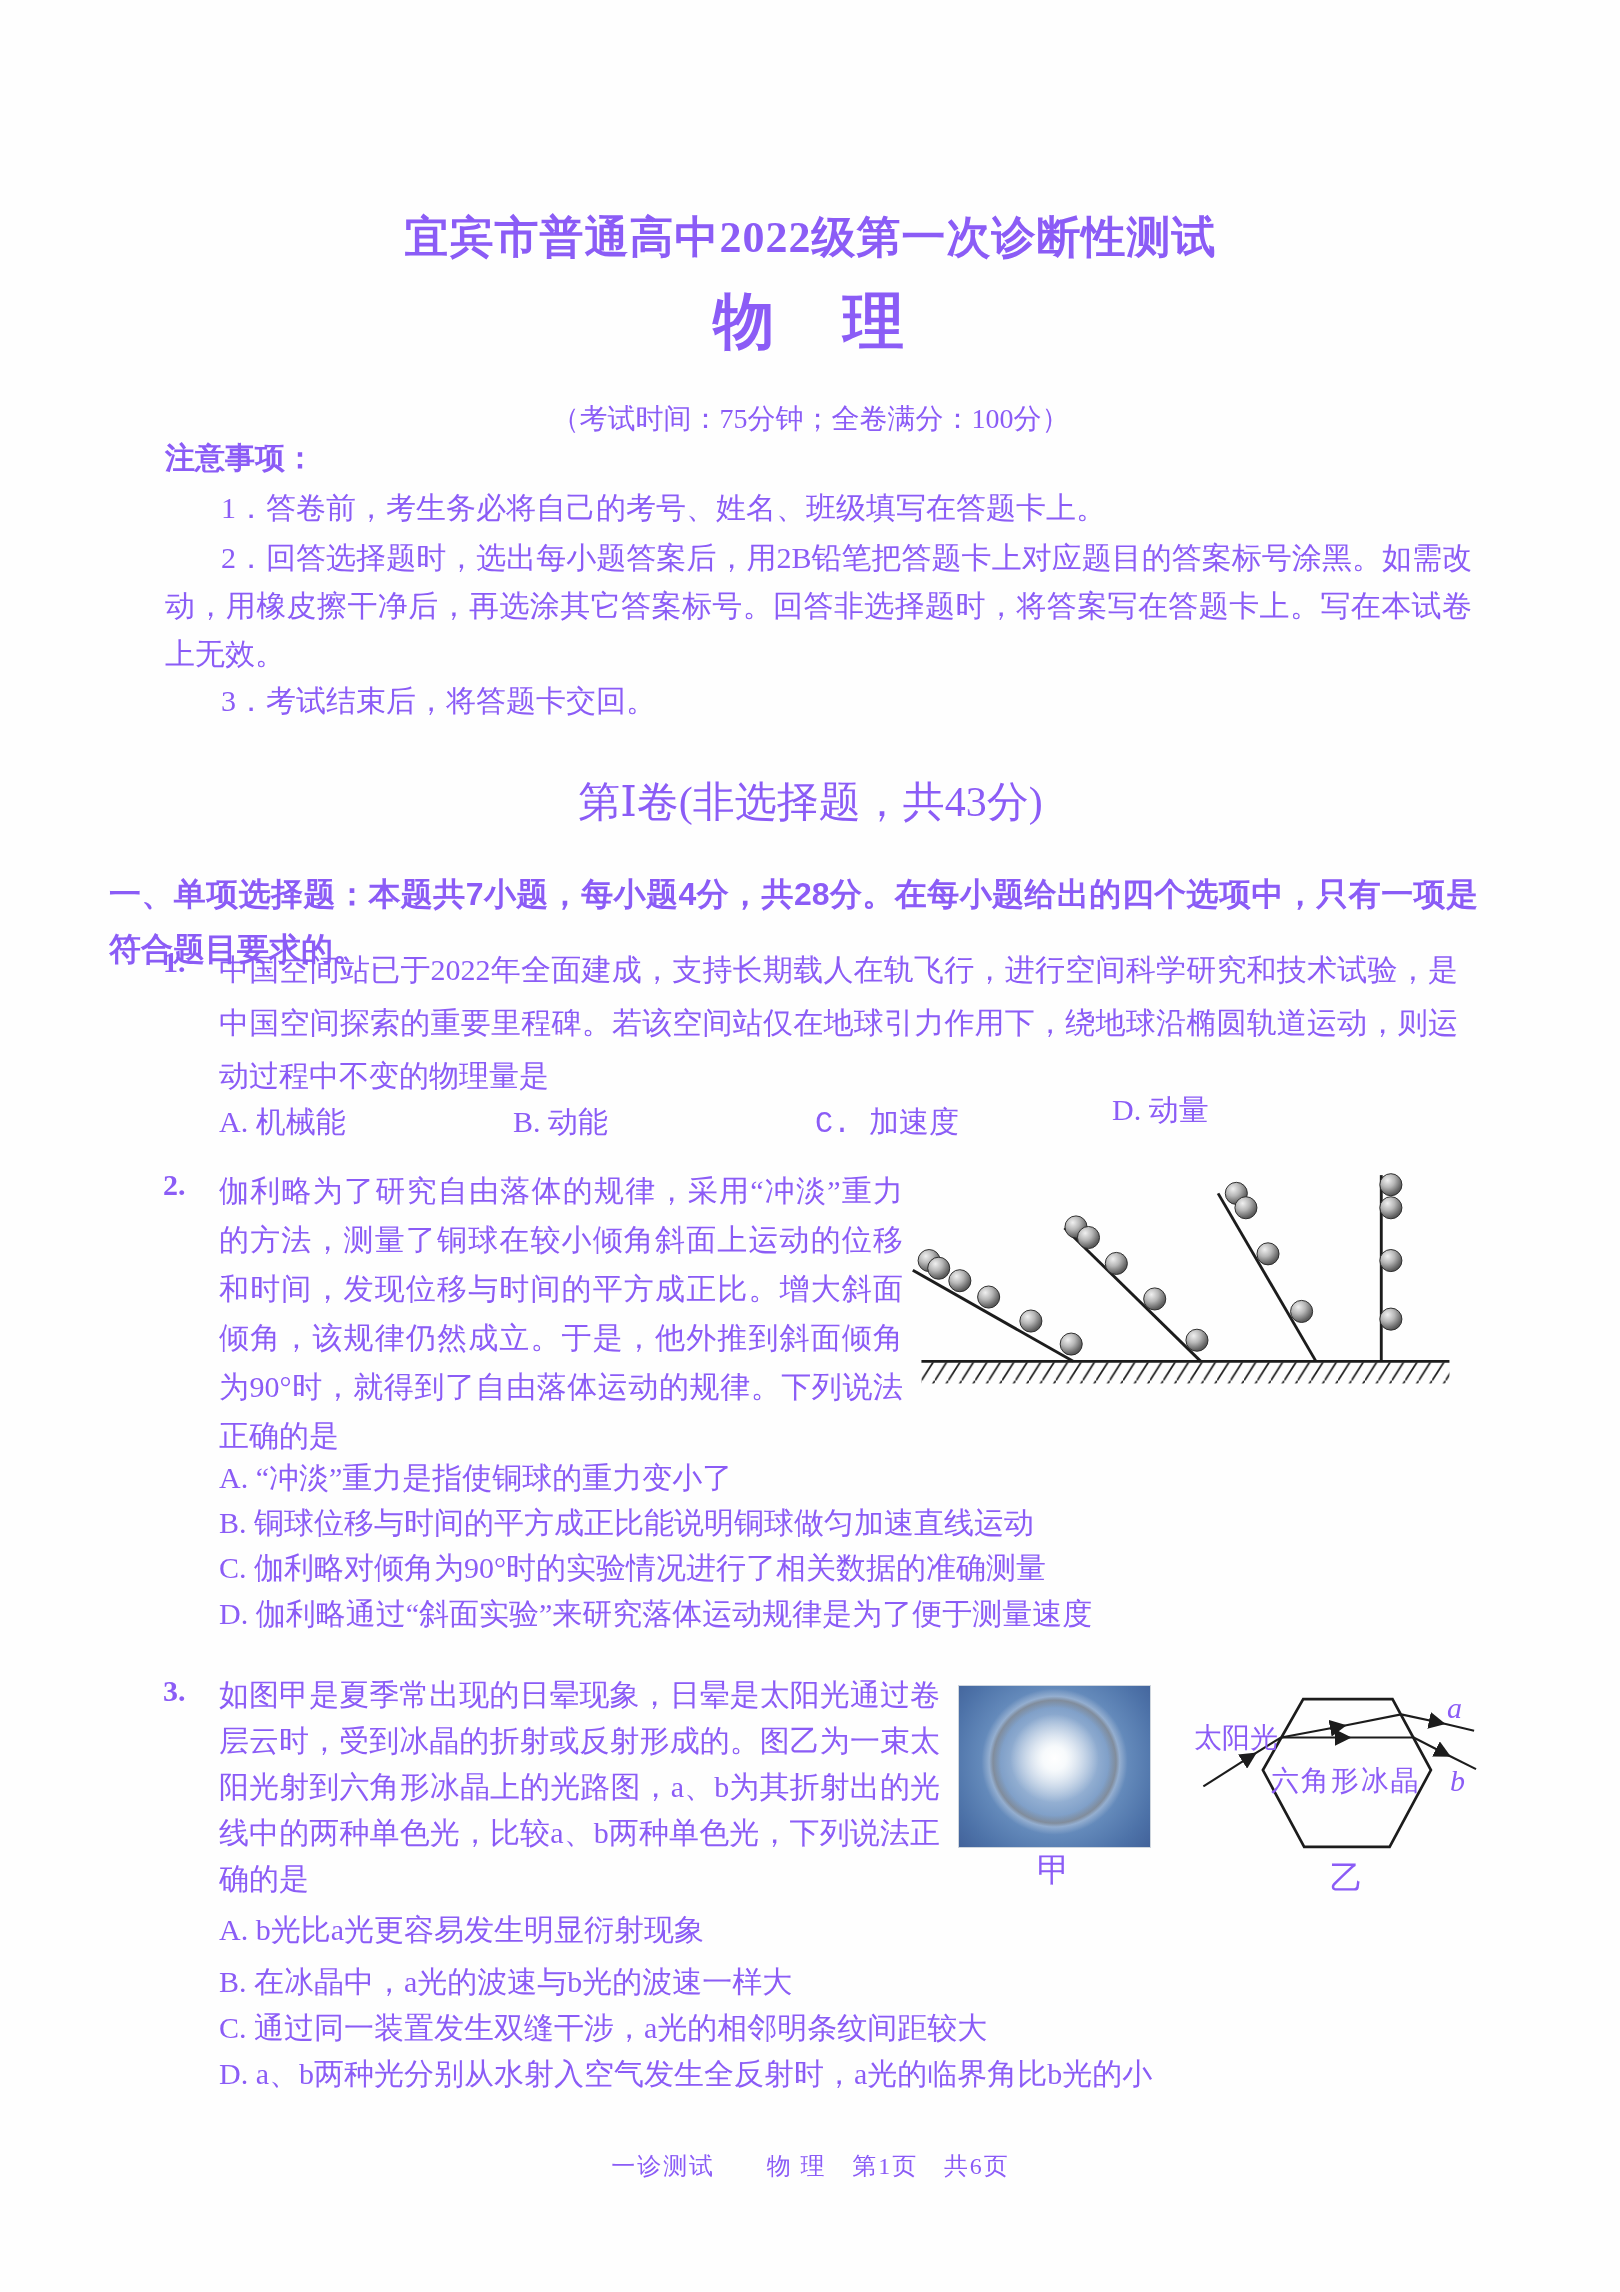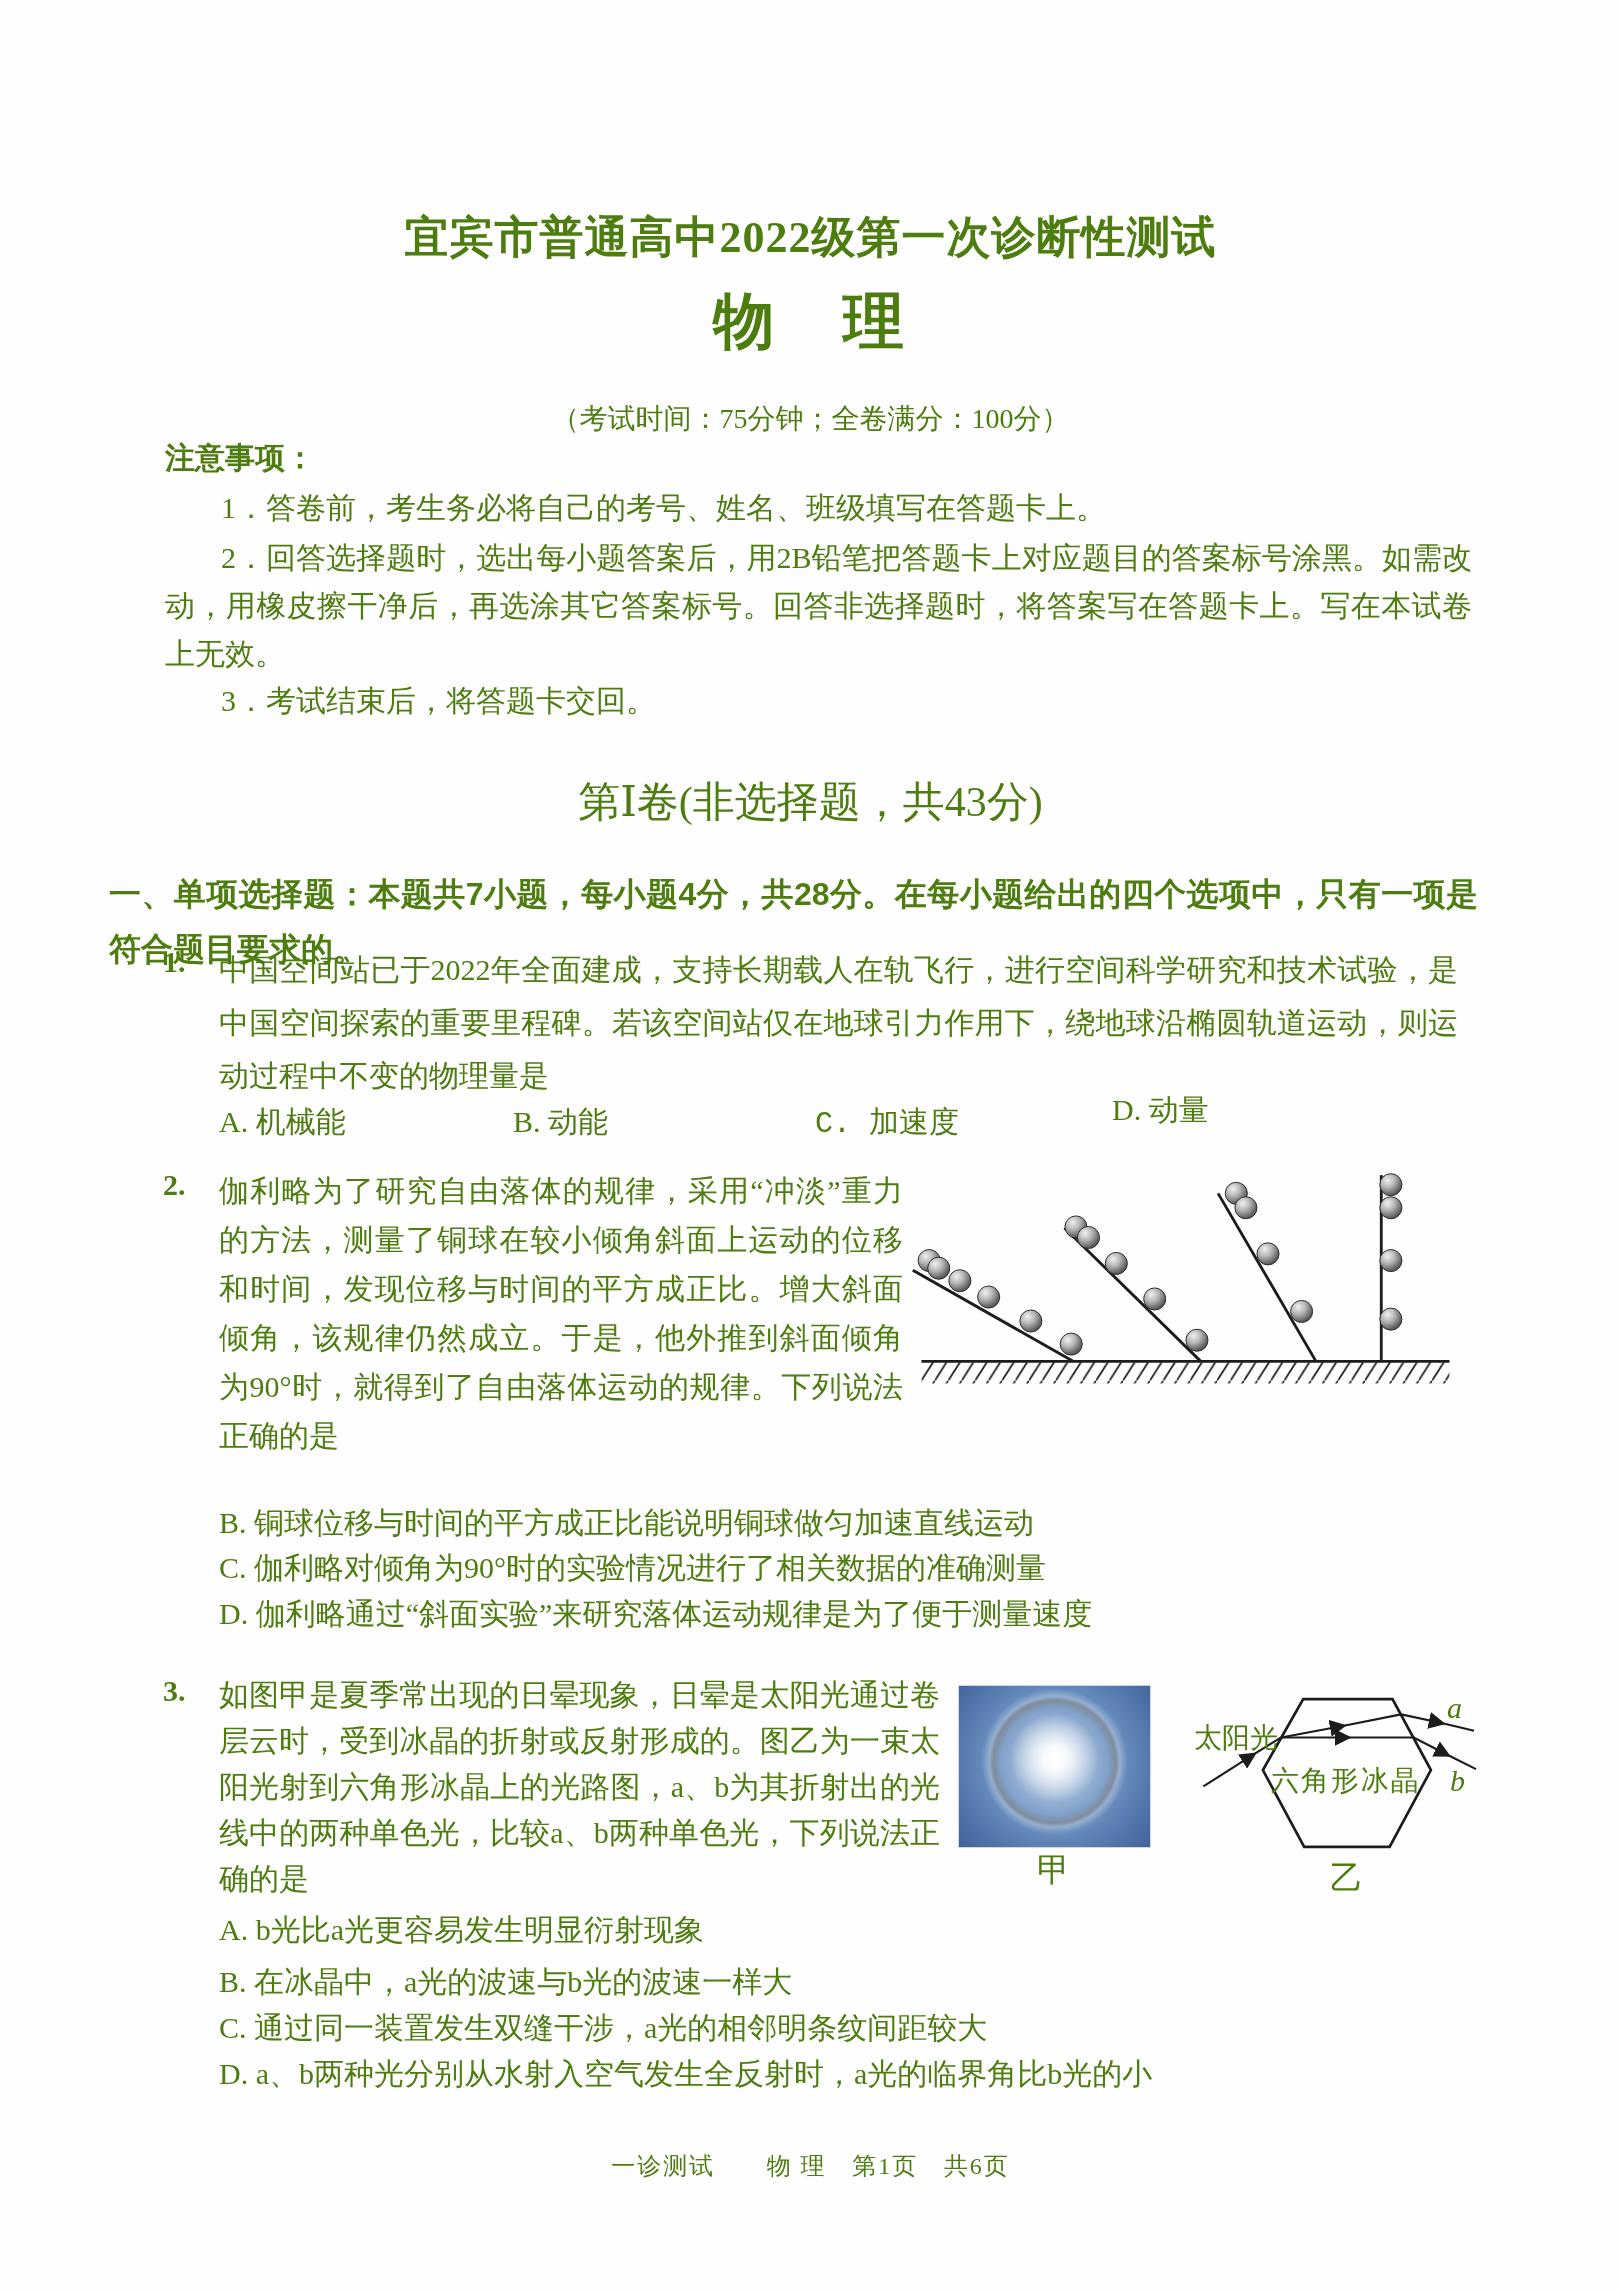--- a/index.html
+++ b/index.html
@@ -1,18 +1,18 @@
 <!DOCTYPE html>
 <html><head>
 <meta charset="utf-8">
 <style>
   html,body{margin:0;padding:0;background:#9a9a9a;}
   .page{
     position:relative;width:1621px;height:2292px;margin:0 auto;
-    background:#fefefe;color:#4d7c0f;
+    background:#fefefe;color:#8b5cf6;
     font-family:"Liberation Serif","DejaVu Serif",serif;
     overflow:hidden;
   }
   .abs{position:absolute;}
   .centered{left:0;width:1621px;text-align:center;}
   .hei{font-family:"Liberation Sans","DejaVu Sans",sans-serif;font-weight:700;}
   .stem{text-align:justify;text-justify:inter-ideograph;}
   .num{font-weight:700;}
   .opt{white-space:nowrap;}
   .title{font-size:44px;font-weight:700;letter-spacing:1px;}
@@ -53,20 +53,21 @@
 
   <div class="abs body-text num" style="left:163px;top:945px;">1.</div>
   <div class="abs body-text stem" style="left:219px;top:943px;width:1239px;line-height:53px;">中国空间站已于2022年全面建成，支持长期载人在轨飞行，进行空间科学研究和技术试验，是中国空间探索的重要里程碑。若该空间站仅在地球引力作用下，绕地球沿椭圆轨道运动，则运动过程中不变的物理量是</div>
   <div class="abs body-text opt" style="left:219px;top:1102px;">A. 机械能</div>
   <div class="abs body-text opt" style="left:513px;top:1102px;">B. 动能</div>
   <div class="abs body-text opt" style="left:815px;top:1102px;font-family:Liberation Mono, monospace;">C. 加速度</div>
   <div class="abs body-text opt" style="left:1112px;top:1090px;">D. 动量</div>
 
   <div class="abs body-text num" style="left:163px;top:1168px;">2.</div>
   <div class="abs body-text stem" style="left:219px;top:1166px;width:684px;line-height:49px;">伽利略为了研究自由落体的规律，采用“冲淡”重力的方法，测量了铜球在较小倾角斜面上运动的位移和时间，发现位移与时间的平方成正比。增大斜面倾角，该规律仍然成立。于是，他外推到斜面倾角为90°时，就得到了自由落体运动的规律。下列说法正确的是</div>
+  <div class="abs body-text opt" style="left:219px;top:1458px;">A. “冲淡”重力是指使铜球的重力变小了</div>
   <div class="abs body-text opt" style="left:219px;top:1503px;">B. 铜球位移与时间的平方成正比能说明铜球做匀加速直线运动</div>
   <div class="abs body-text opt" style="left:219px;top:1548px;">C. 伽利略对倾角为90°时的实验情况进行了相关数据的准确测量</div>
   <div class="abs body-text opt" style="left:219px;top:1594px;">D. 伽利略通过“斜面实验”来研究落体运动规律是为了便于测量速度</div>
 
   <svg class="abs" style="left:908px;top:1148px;" width="576" height="252" viewBox="0 0 600 262">
     <defs>
       <radialGradient id="ballg" cx="0.35" cy="0.3" r="0.8">
         <stop offset="0" stop-color="#f0f0f0"></stop>
         <stop offset="0.4" stop-color="#b7b7b7"></stop>
         <stop offset="0.8" stop-color="#636363"></stop>

